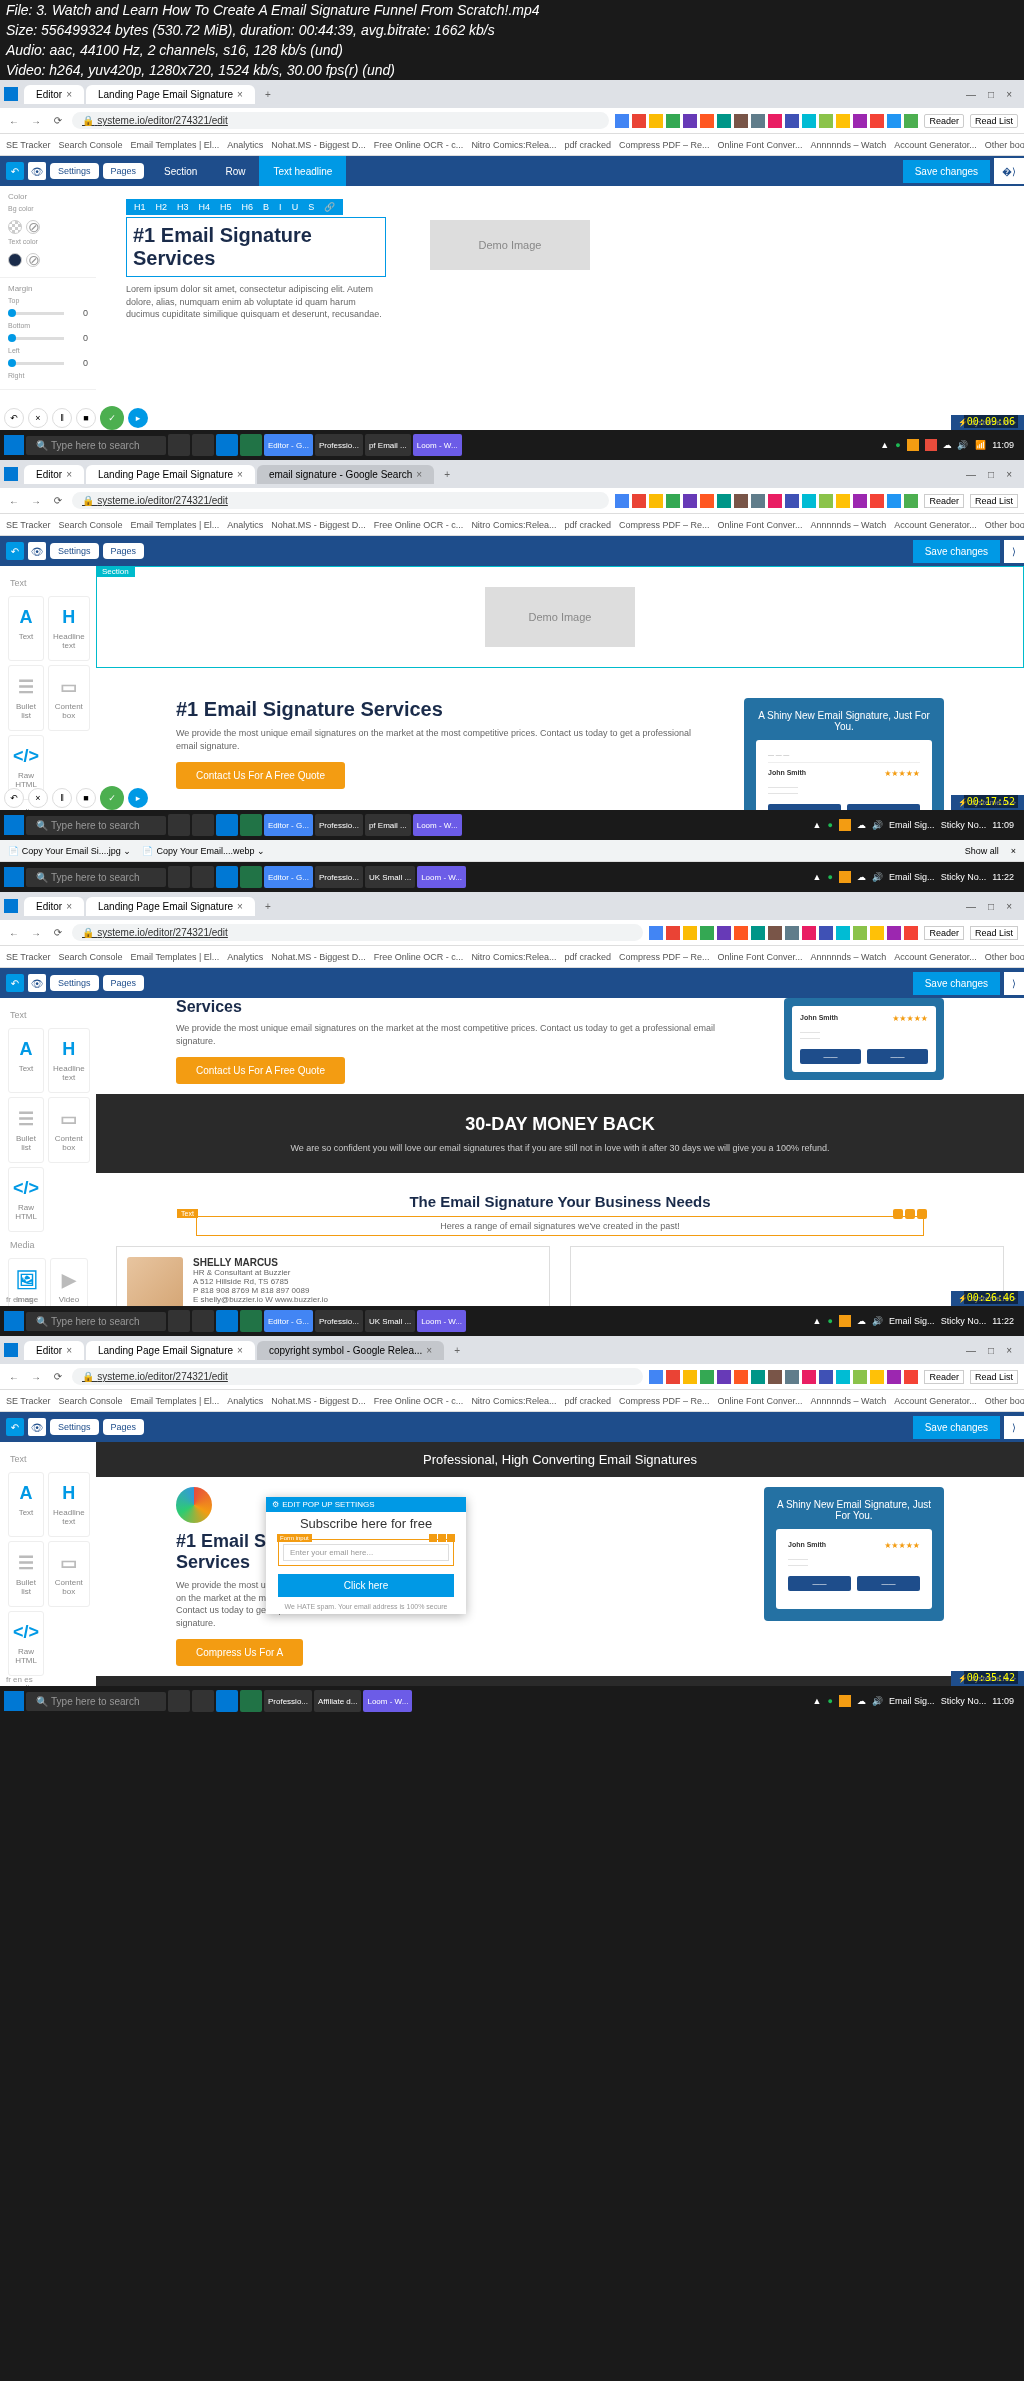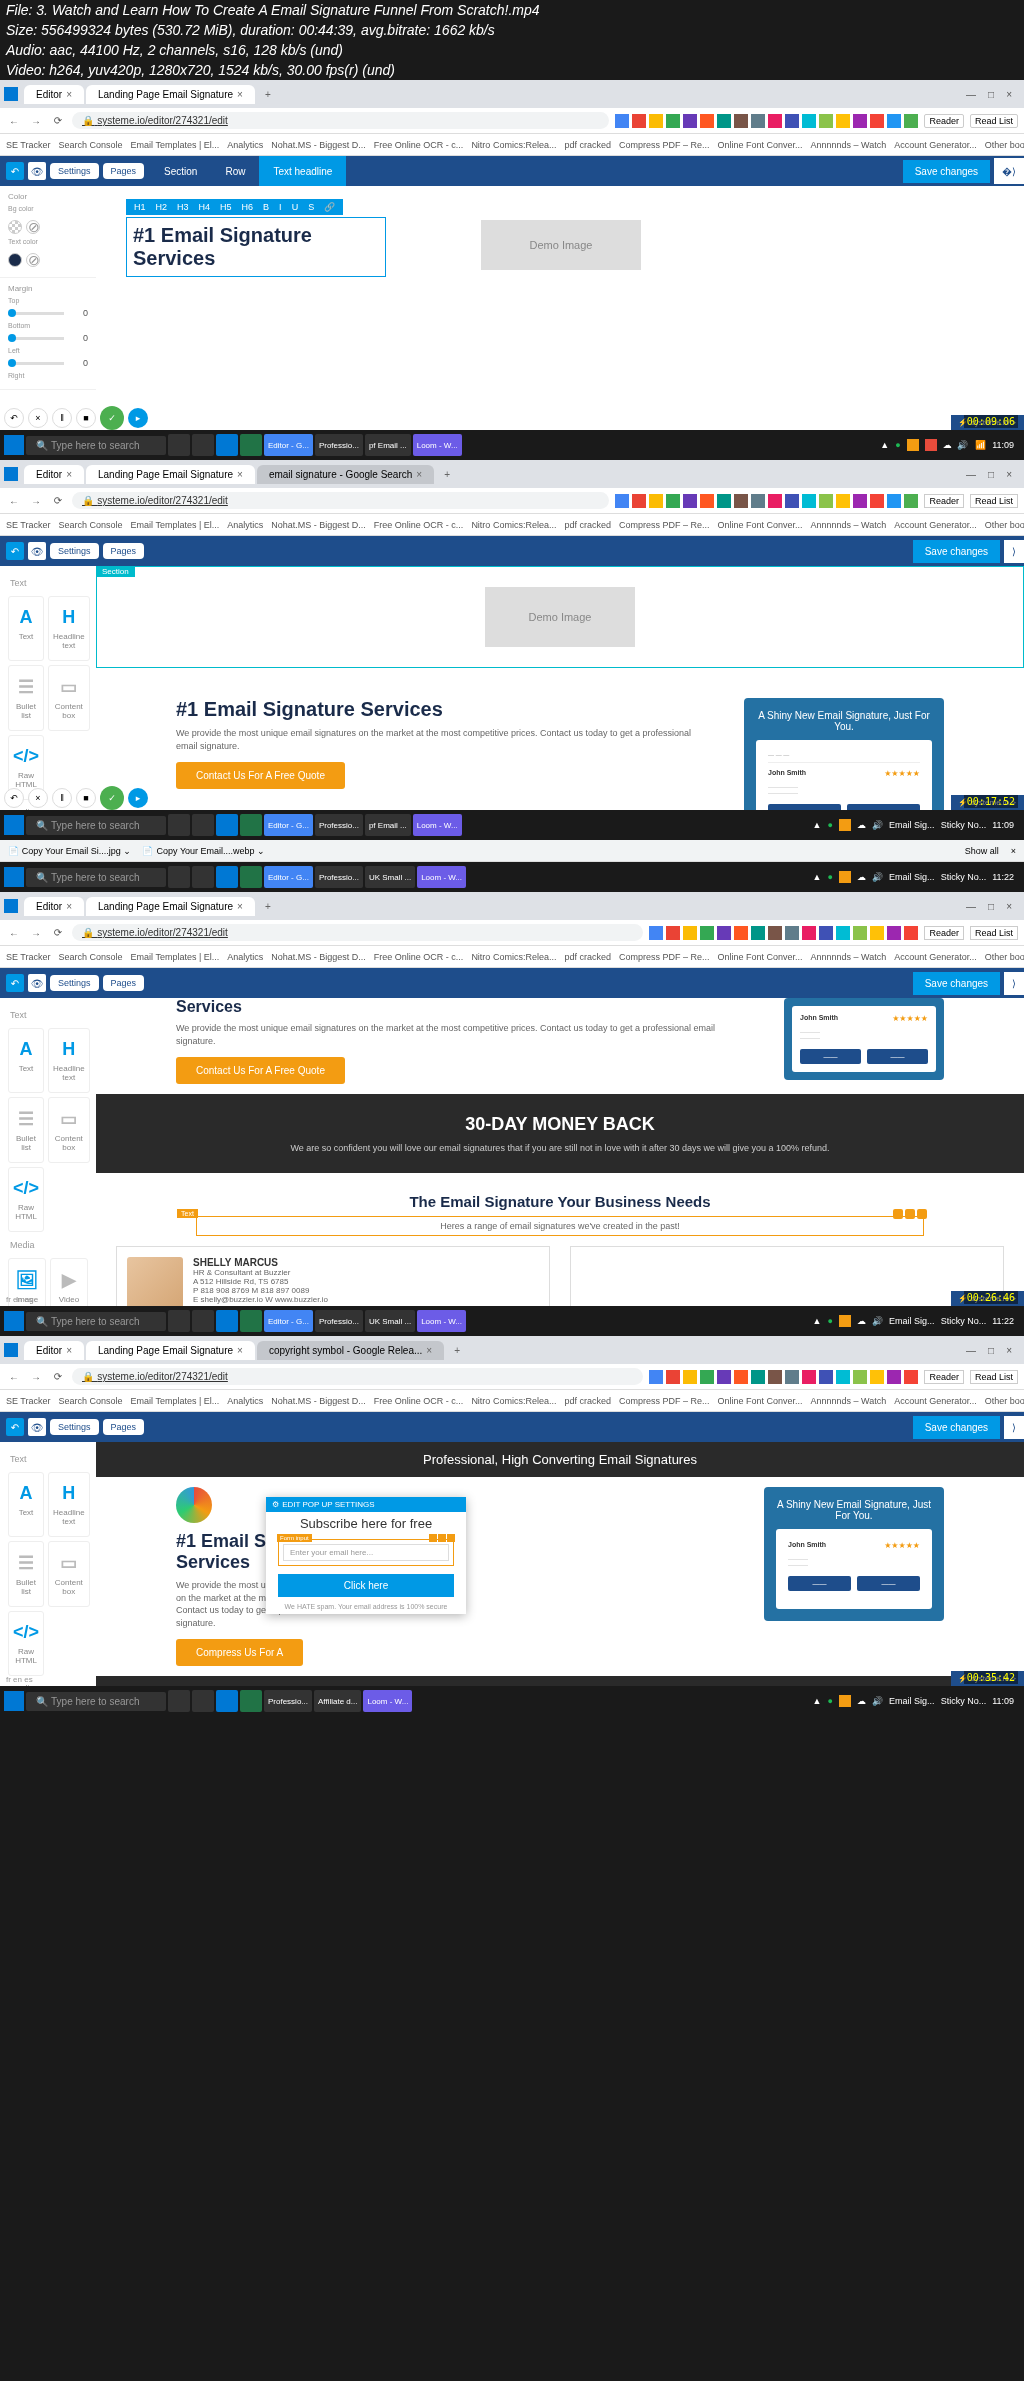--- a/index.html
+++ b/index.html
@@ -257,38 +257,39 @@
           <div class="slider-track">
             <div class="slider-thumb" style="left:0"></div>
           </div>
           <span class="prop-val">0</span>
         </div>
       <div class="prop-label" style="font-size:7px">Right</div>
     </div>
   </div>
 
   <div class="canvas">
-    <div style="display:flex;gap:95px">
+    <div style="display:flex;gap:44px">
       <div style="width:260px">
         <div class="el-toolbar">
           <span>H1</span>
           <span>H2</span>
           <span>H3</span>
           <span>H4</span>
           <span>H5</span>
           <span>H6</span>
           <span>B</span>
           <span>I</span>
           <span>U</span>
           <span>S</span>
           <span>🔗</span>
         </div>
         <div class="selected-text">
           <div class="headline">#1 Email Signature Services</div>
         </div>
+        <div class="body-text">Lorem ipsum dolor sit amet, consectetur adipiscing elit. Autem dolore, alias, numquam enim ab voluptate id quam harum ducimus cupiditate similique quisquam et deserunt, recusandae.</div>
       </div>
       <div class="demo-img" style="margin-top:24px">Demo Image</div>
     </div>
   </div>
   <div class="bottom-controls">
     <div class="bc-btn">↶</div>
     <div class="bc-btn">×</div>
     <div class="bc-btn">‖</div>
     <div class="bc-btn">■</div>
     <div class="bc-btn green">✓</div>

